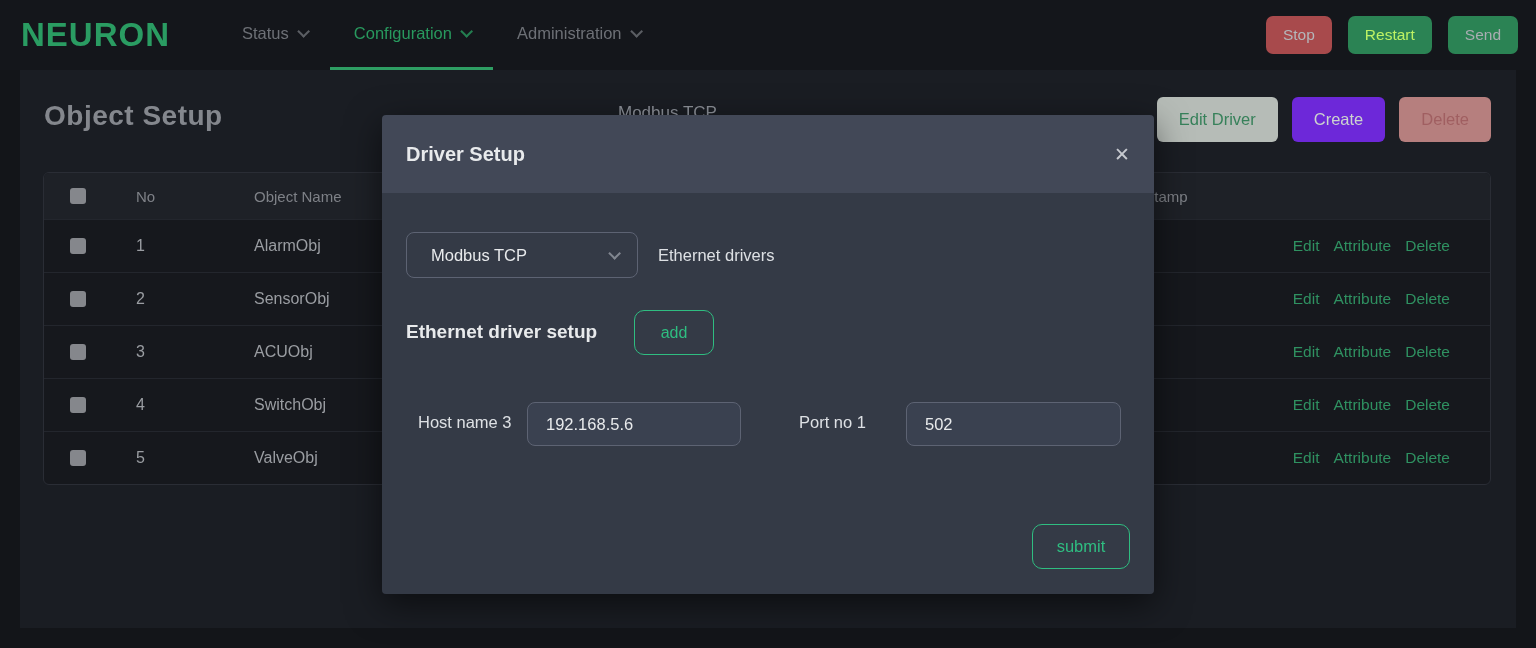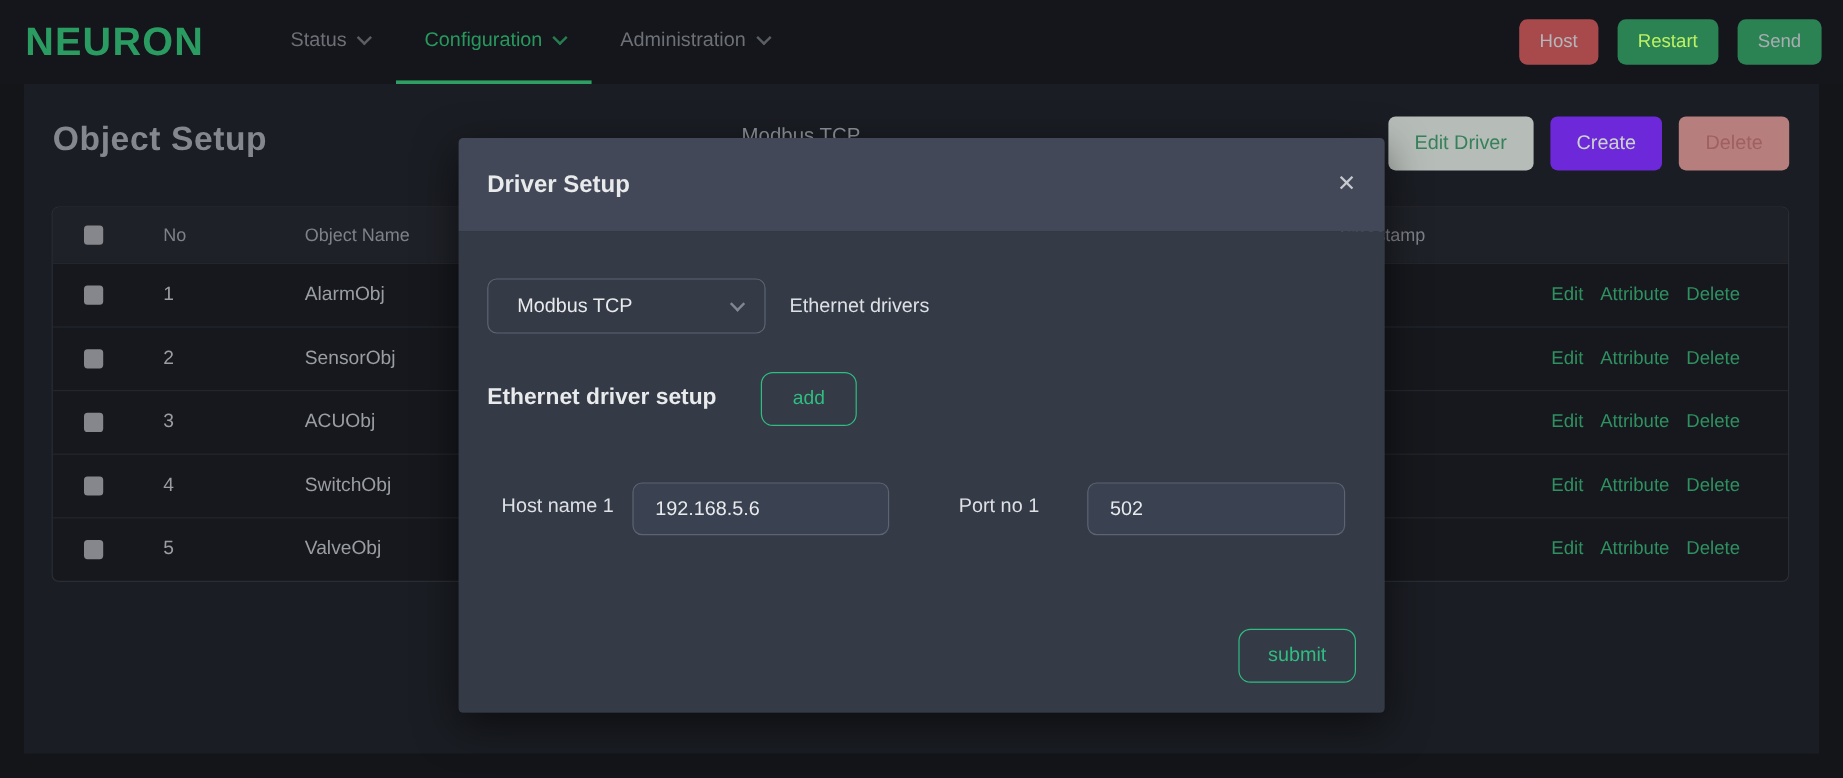--- a/index.html
+++ b/index.html
@@ -96,21 +96,21 @@
       <div class="nav-item active">
         <span>Configuration</span>
         <span class="chev"></span>
       </div>
       <div class="nav-item">
         <span>Administration</span>
         <span class="chev"></span>
       </div>
     </nav>
     <div class="nav-actions">
-      <button class="nav-btn btn-stop">Host</button>
+      <button class="nav-btn btn-stop">Stop</button>
       <button class="nav-btn btn-restart">Restart</button>
       <button class="nav-btn btn-send">Send</button>
     </div>
   </header>
 
   <main class="content">
     <h1 class="page-title">Object Setup</h1>
     <div class="driver-type-label">Modbus TCP</div>
 
     <div class="page-actions">
@@ -216,21 +216,21 @@
     <div class="modal-body">
       <div class="driver-select">
         <span>Modbus TCP</span>
         <span class="chev"></span>
       </div>
       <div class="select-caption">Ethernet drivers</div>
 
       <div class="section-title">Ethernet driver setup</div>
       <button class="btn-outline add-btn">add</button>
 
-      <label class="field-label lbl-host">Host name 1</label>
+      <label class="field-label lbl-host">Host name 3</label>
       <input class="field-input inp-host" type="text" value="192.168.5.6" style="">
 
       <label class="field-label lbl-port">Port no 1</label>
       <input class="field-input inp-port" type="text" value="502" style="">
 
       <button class="btn-outline submit-btn">submit</button>
     </div>
   </section>
 
 </div>

